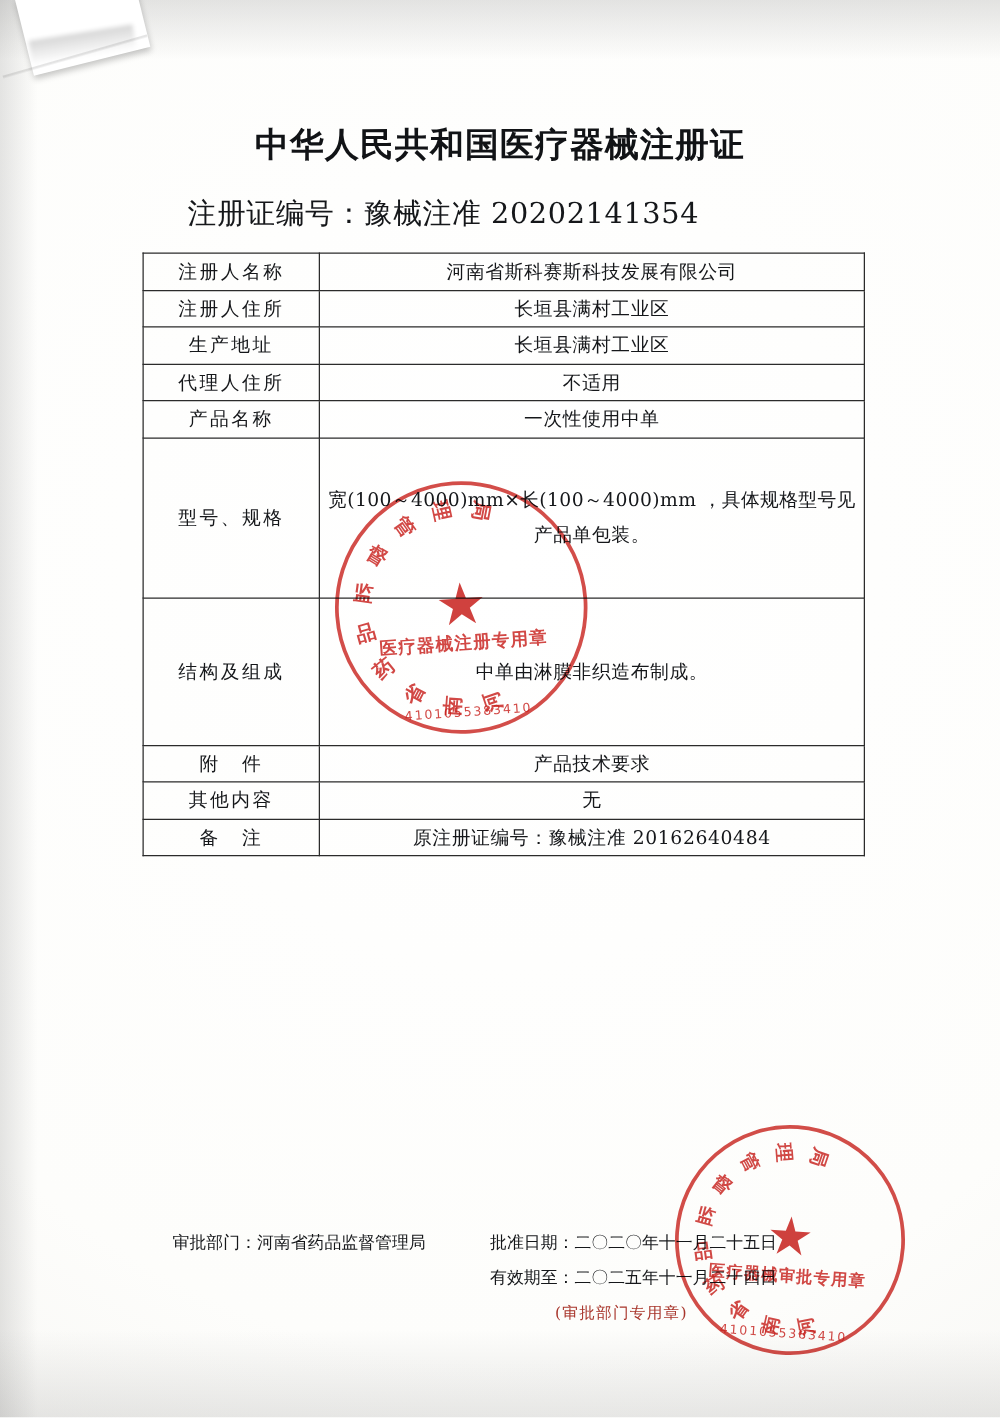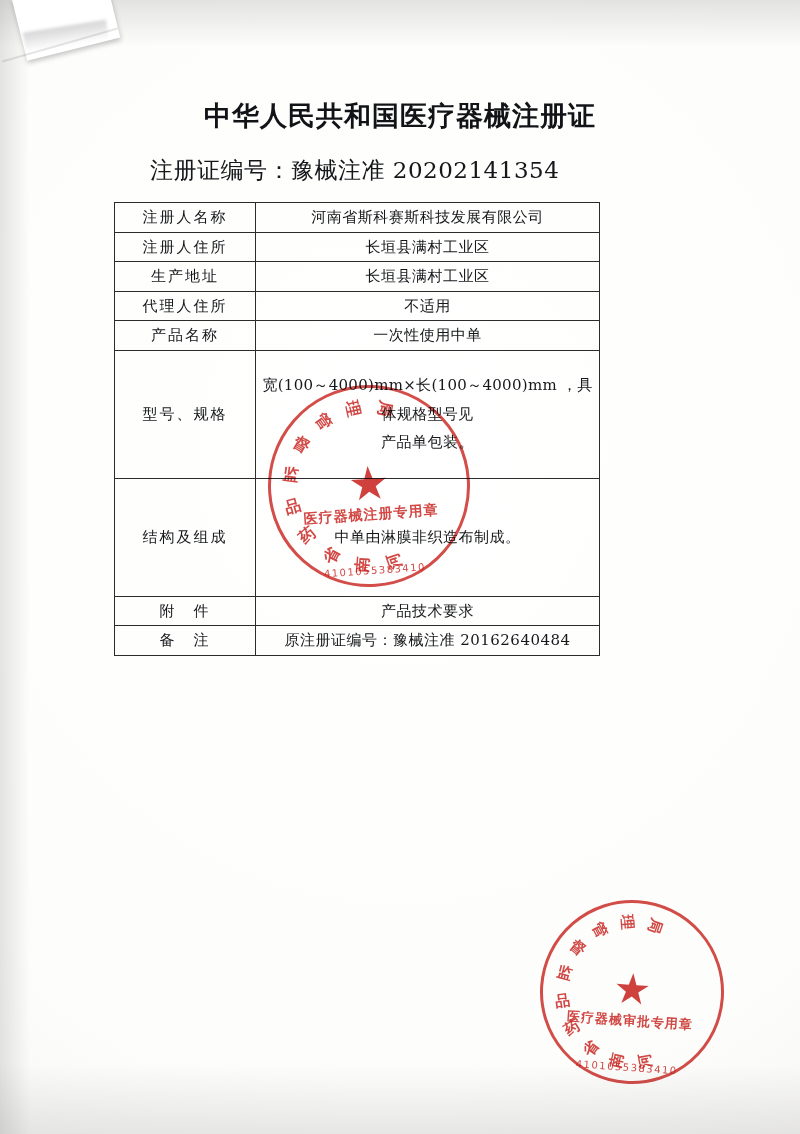--- a/index.html
+++ b/index.html
@@ -96,21 +96,21 @@
     font-size: 23px;
     color: #15171a;
     letter-spacing: 0.5px;
   }
 
   
   .cert-table {
     position: absolute;
     top: 202px;
     left: 114px;
-    width: 486px;
+    width: 578px;
     border-collapse: collapse;
     table-layout: fixed;
     font-family: "DejaVu Serif", "Liberation Serif", serif;
     font-size: 15px;
     color: #15171a;
   }
   .cert-table td {
     border: 1px solid #2b2b2b;
     padding: 0;
     vertical-align: middle;
@@ -282,26 +282,40 @@
       </tr>
       <tr class="r-tall-2">
         <td class="label-cell value-mid">结构及组成</td>
         <td class="value-cell value-mid">中单由淋膜非织造布制成。</td>
       </tr>
       <tr>
         <td class="label-cell">附　件</td>
         <td class="value-cell">产品技术要求</td>
       </tr>
       <tr>
+        <td class="label-cell">其他内容</td>
+        <td class="value-cell">无</td>
+      </tr>
+      <tr>
         <td class="label-cell">备　注</td>
         <td class="value-cell">原注册证编号：豫械注准 20162640484</td>
       </tr>
     </tbody>
   </table>
 
+  <div class="footer">
+    <div class="footer-row">
+      <div class="footer-left">审批部门：河南省药品监督管理局</div>
+      <div class="footer-right">
+        <span class="fr-line">批准日期：二〇二〇年十一月二十五日</span>
+        <span class="fr-line">有效期至：二〇二五年十一月二十四日</span>
+        <span class="fr-line seal-caption">(审批部门专用章)</span>
+      </div>
+    </div>
+  </div>
 
   <div class="seal seal-1">
     <div class="arc-text">
         <span class="arc-char" style="transform: rotate(-195deg) translate(0px, -79px) rotate(90deg) translate(-50%, -50%);">河</span>
         <span class="arc-char" style="transform: rotate(-171.667deg) translate(0px, -79px) rotate(90deg) translate(-50%, -50%);">南</span>
         <span class="arc-char" style="transform: rotate(-148.333deg) translate(0px, -79px) rotate(90deg) translate(-50%, -50%);">省</span>
         <span class="arc-char" style="transform: rotate(-125deg) translate(0px, -79px) rotate(90deg) translate(-50%, -50%);">药</span>
         <span class="arc-char" style="transform: rotate(-101.667deg) translate(0px, -79px) rotate(90deg) translate(-50%, -50%);">品</span>
         <span class="arc-char" style="transform: rotate(-78.3333deg) translate(0px, -79px) rotate(90deg) translate(-50%, -50%);">监</span>
         <span class="arc-char" style="transform: rotate(-55deg) translate(0px, -79px) rotate(90deg) translate(-50%, -50%);">督</span>

